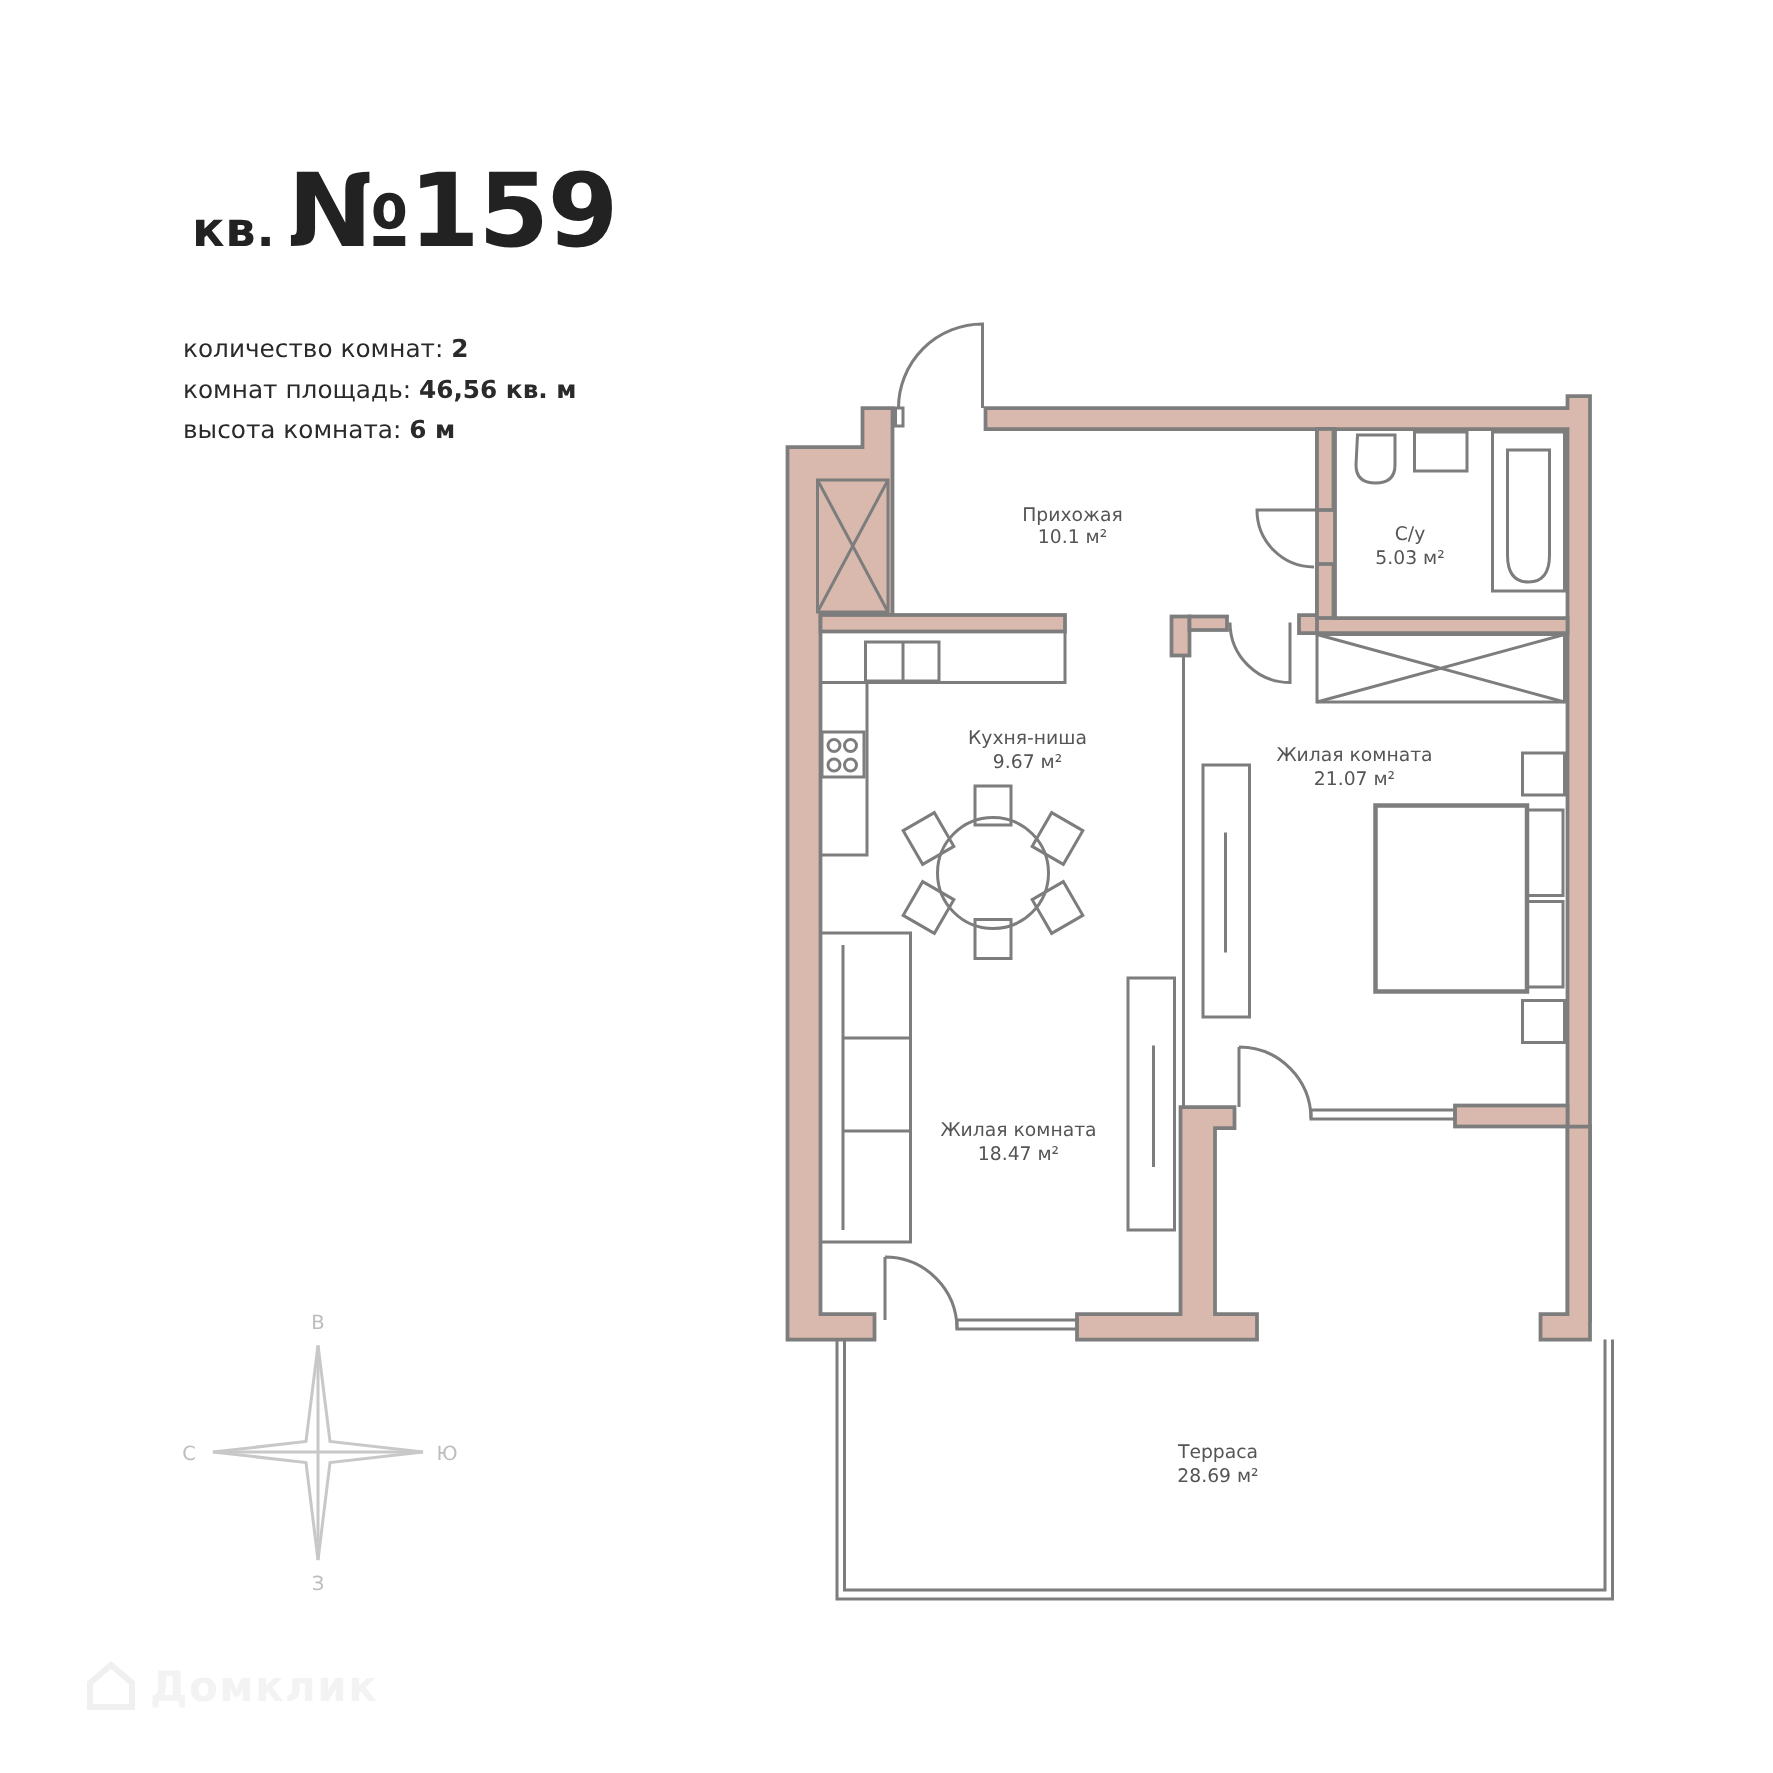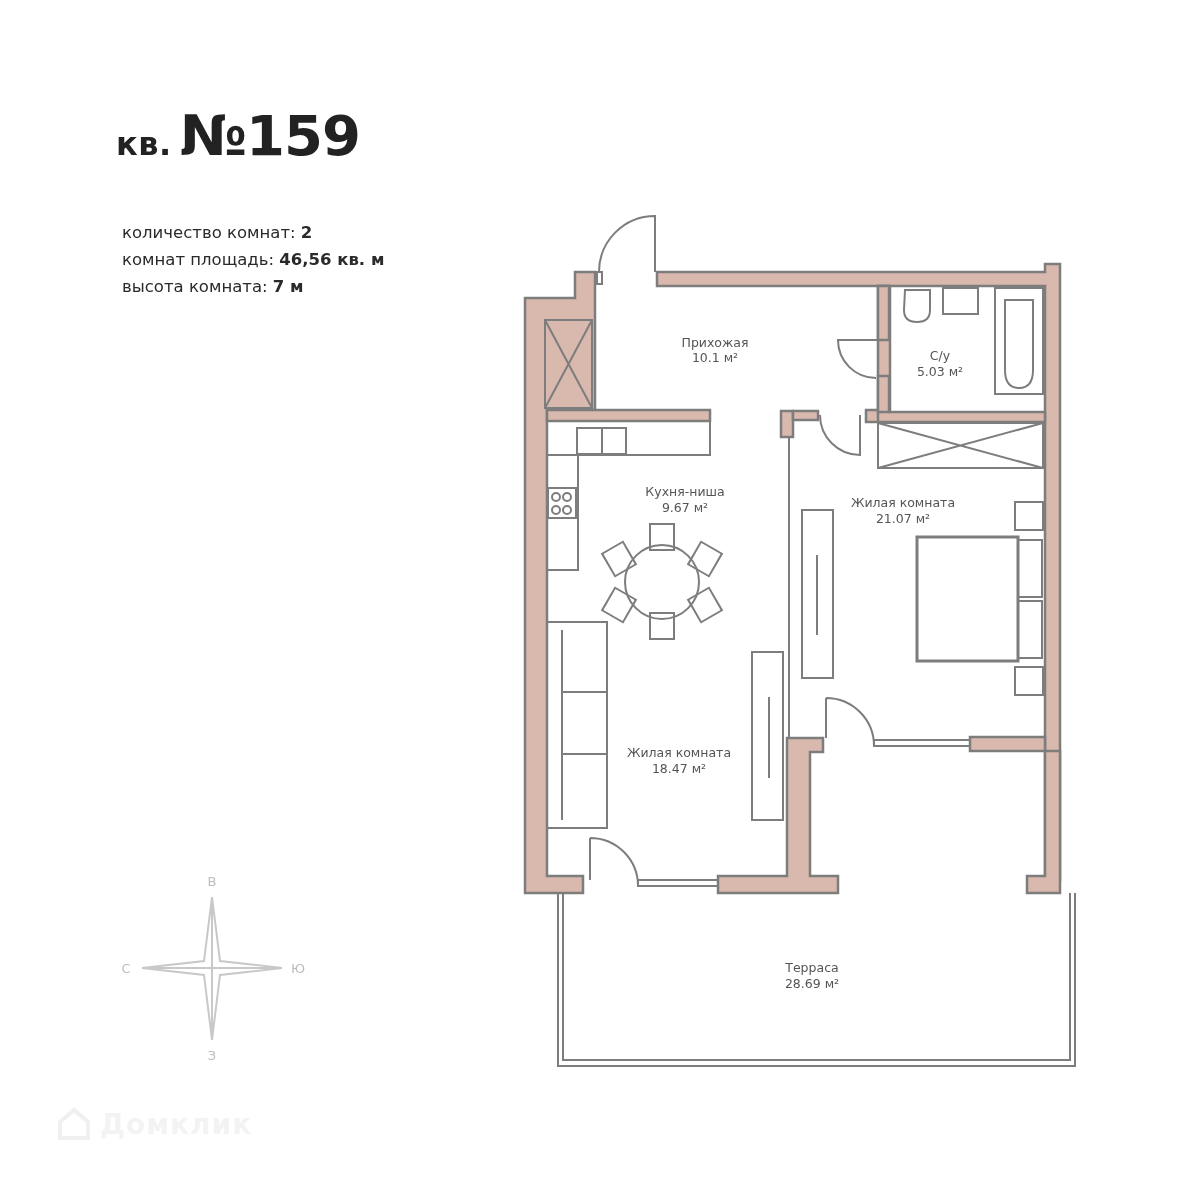--- a/index.html
+++ b/index.html
@@ -1,20 +1,20 @@
 <!DOCTYPE html>
 <html><head>
 <meta charset="utf-8">
 <style>
   html, body { margin:0; padding:0; background:#ffffff; }
   body { width:1182px; height:1182px; position:relative; overflow:hidden;
          font-family:"DejaVu Sans", "Liberation Sans", sans-serif; color:#222; }
-  .title { position:absolute; left:116px; top:108px; display:flex; align-items:baseline; }
+  .title { position:absolute; left:128px; top:108px; display:flex; align-items:baseline; }
   .title .pre { font-size:32px; font-weight:bold; margin-right:8px; letter-spacing:0.5px; }
-  .title .num { font-size:56px; font-weight:bold; letter-spacing:-1px; line-height:1; }
+  .title .num { font-size:68px; font-weight:bold; letter-spacing:-1px; line-height:1; }
   .specs { position:absolute; left:122px; top:219px; font-size:16.5px; line-height:27px; color:#2a2a2a; }
   .specs .row { white-space:nowrap; }
   .specs b { font-weight:bold; }
   .specs .floor { margin-top:8px; font-size:17px; }
   svg.plan { position:absolute; left:0; top:0; }
   .lbl { font-family:"DejaVu Sans", "Liberation Sans", sans-serif; font-size:12.5px; fill:#555; text-anchor:middle; }
   .compass-l { font-family:"DejaVu Sans", "Liberation Sans", sans-serif; font-size:13px; fill:#bdbdbd; text-anchor:middle; }
   .wm { position:absolute; left:56px; top:1106px; display:flex; align-items:center; gap:8px; }
   .wm span { font-size:28px; font-weight:bold; color:#f3f3f3; letter-spacing:1px; }
 </style>
@@ -30,21 +30,21 @@
   <div class="row">
     <span>количество комнат:</span>
     <b>2</b>
   </div>
   <div class="row">
     <span>комнат площадь:</span>
     <b>46,56 кв. м</b>
   </div>
   <div class="row">
     <span>высота комната:</span>
-    <b>7 м</b>
+    <b>6 м</b>
   </div>
 </div>
 
 <svg class="plan" width="1182" height="1182" viewBox="0 0 1182 1182">
   <g fill="#d9b8ad" stroke="#7d7d7d" stroke-width="2.5">
 
     <path d="M525 298 L575 298 L575 272 L595 272 L595 410 L547 410 L547 876 L583 876 L583 893 L525 893 Z"></path>
 
     <path d="M657 272 L1045 272 L1045 264 L1060 264 L1060 880 L1045 880 L1045 286 L657 286 Z"></path>
 

